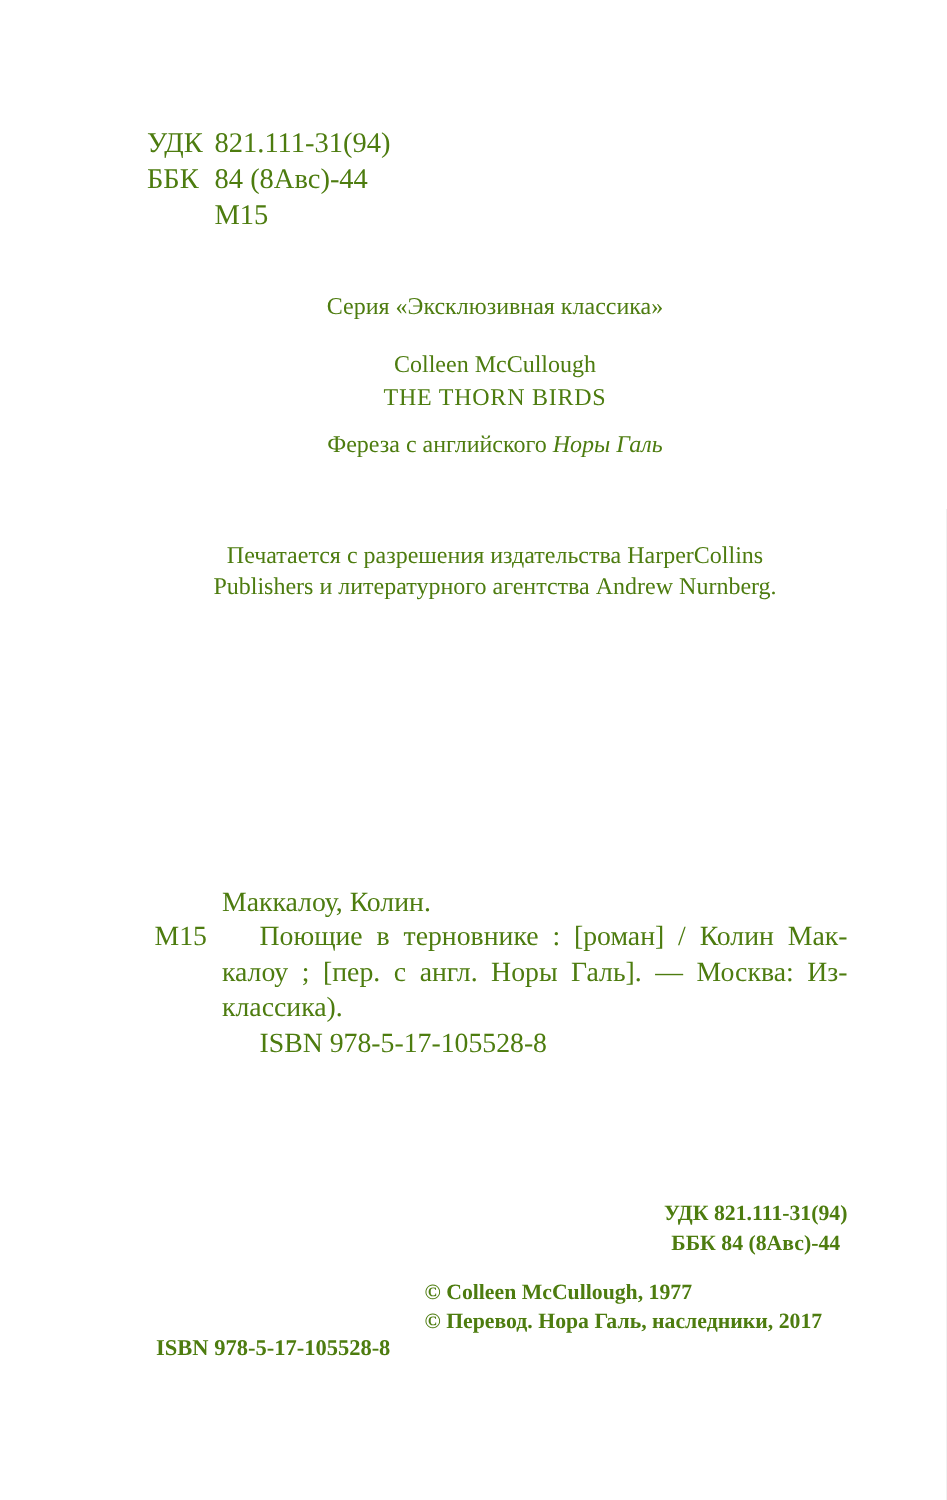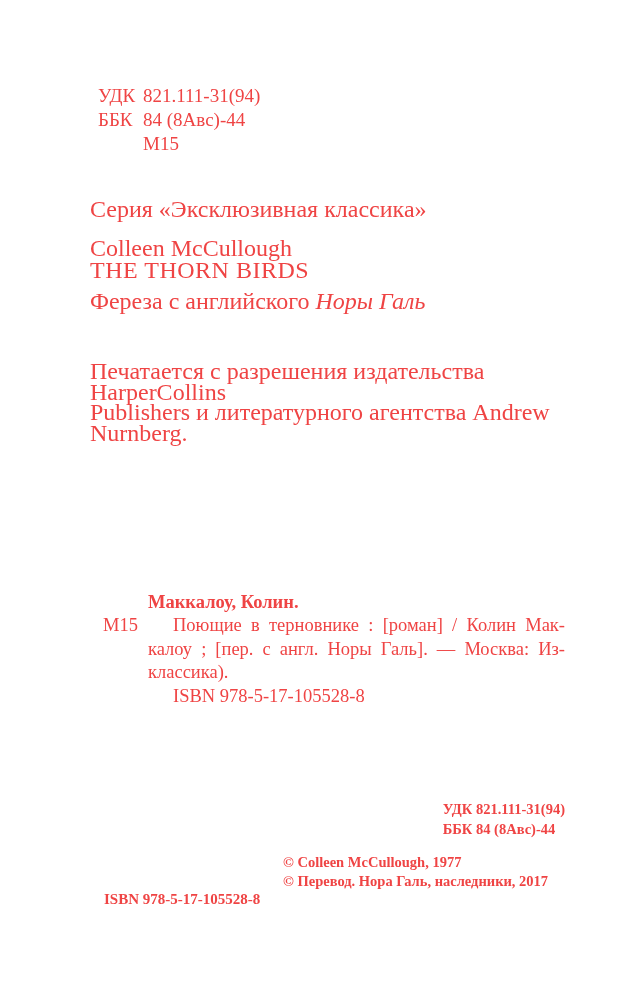--- a/index.html
+++ b/index.html
@@ -3,64 +3,64 @@
 <meta charset="utf-8">
 <style>
   html, body { margin: 0; padding: 0; background: #e8e8e8; }
   .page {
     position: relative;
     width: 631px;
     height: 1000px;
     margin: 0 auto;
     background: #ffffff;
     font-family: "Liberation Serif", "DejaVu Serif", serif;
-    color: #ef4444;
+    color: #4d7c0f;
     overflow: hidden;
   }
   .abs { position: absolute; }
 
   
   .top-codes { left: 98px; top: 84px; font-size: 19px; line-height: 24px; }
   .top-codes .row { display: flex; }
   .top-codes .lbl { width: 45px; }
 
   
-  .centered { left: 90px; width: 480px; text-align: left; font-size: 24px; }
+  .centered { left: 90px; width: 480px; text-align: center; font-size: 16px; }
   .series-line   { top: 196px; }
   .book-author   { top: 235px; }
   .book-title    { top: 257px; letter-spacing: 0.5px; }
   .translation   { top: 288px; }
   .design-line   { top: 329px; }
   .permission    { top: 361px; line-height: 20.5px; }
   .it { font-style: italic; }
 
   
   .card { left: 148px; top: 590px; width: 417px; font-size: 18.5px; }
-  .card-heading { font-weight: bold; line-height: 24px; }
+  .card-heading { font-weight: normal; line-height: 24px; }
   .card-code { position: absolute; left: -45px; top: 25px; }
   .jline {
     text-align: justify;
     height: 23.5px;
     line-height: 23.5px;
     overflow: hidden;
   }
   .jline::after { content: ""; display: inline-block; width: 100%; }
   .indent { padding-left: 25px; }
   .plainline { line-height: 23.5px; height: 23.5px; }
   .card-isbn { padding-left: 25px; line-height: 23.5px; margin-top: 0.5px; }
 
   
   .annotation { left: 148px; top: 731px; width: 418px; font-size: 15px; }
   .aline { text-align: justify; height: 19px; line-height: 19px; overflow: hidden; }
   .aline::after { content: ""; display: inline-block; width: 100%; }
   .aline-last { line-height: 19px; height: 19px; }
   .a-indent { padding-left: 25px; }
 
   
-  .bottom-codes { right: 66px; top: 799px; text-align: left; font-weight: bold; font-size: 14.5px; line-height: 20px; }
+  .bottom-codes { right: 66px; top: 799px; text-align: center; font-weight: bold; font-size: 14.5px; line-height: 20px; }
 
   
   .copyright { left: 283px; top: 853px; font-weight: bold; font-size: 14.5px; line-height: 19px; }
 
   
   .bottom-isbn { left: 104px; top: 891px; font-weight: bold; font-size: 15px; }
 </style>
 </head>
 <body>
 

